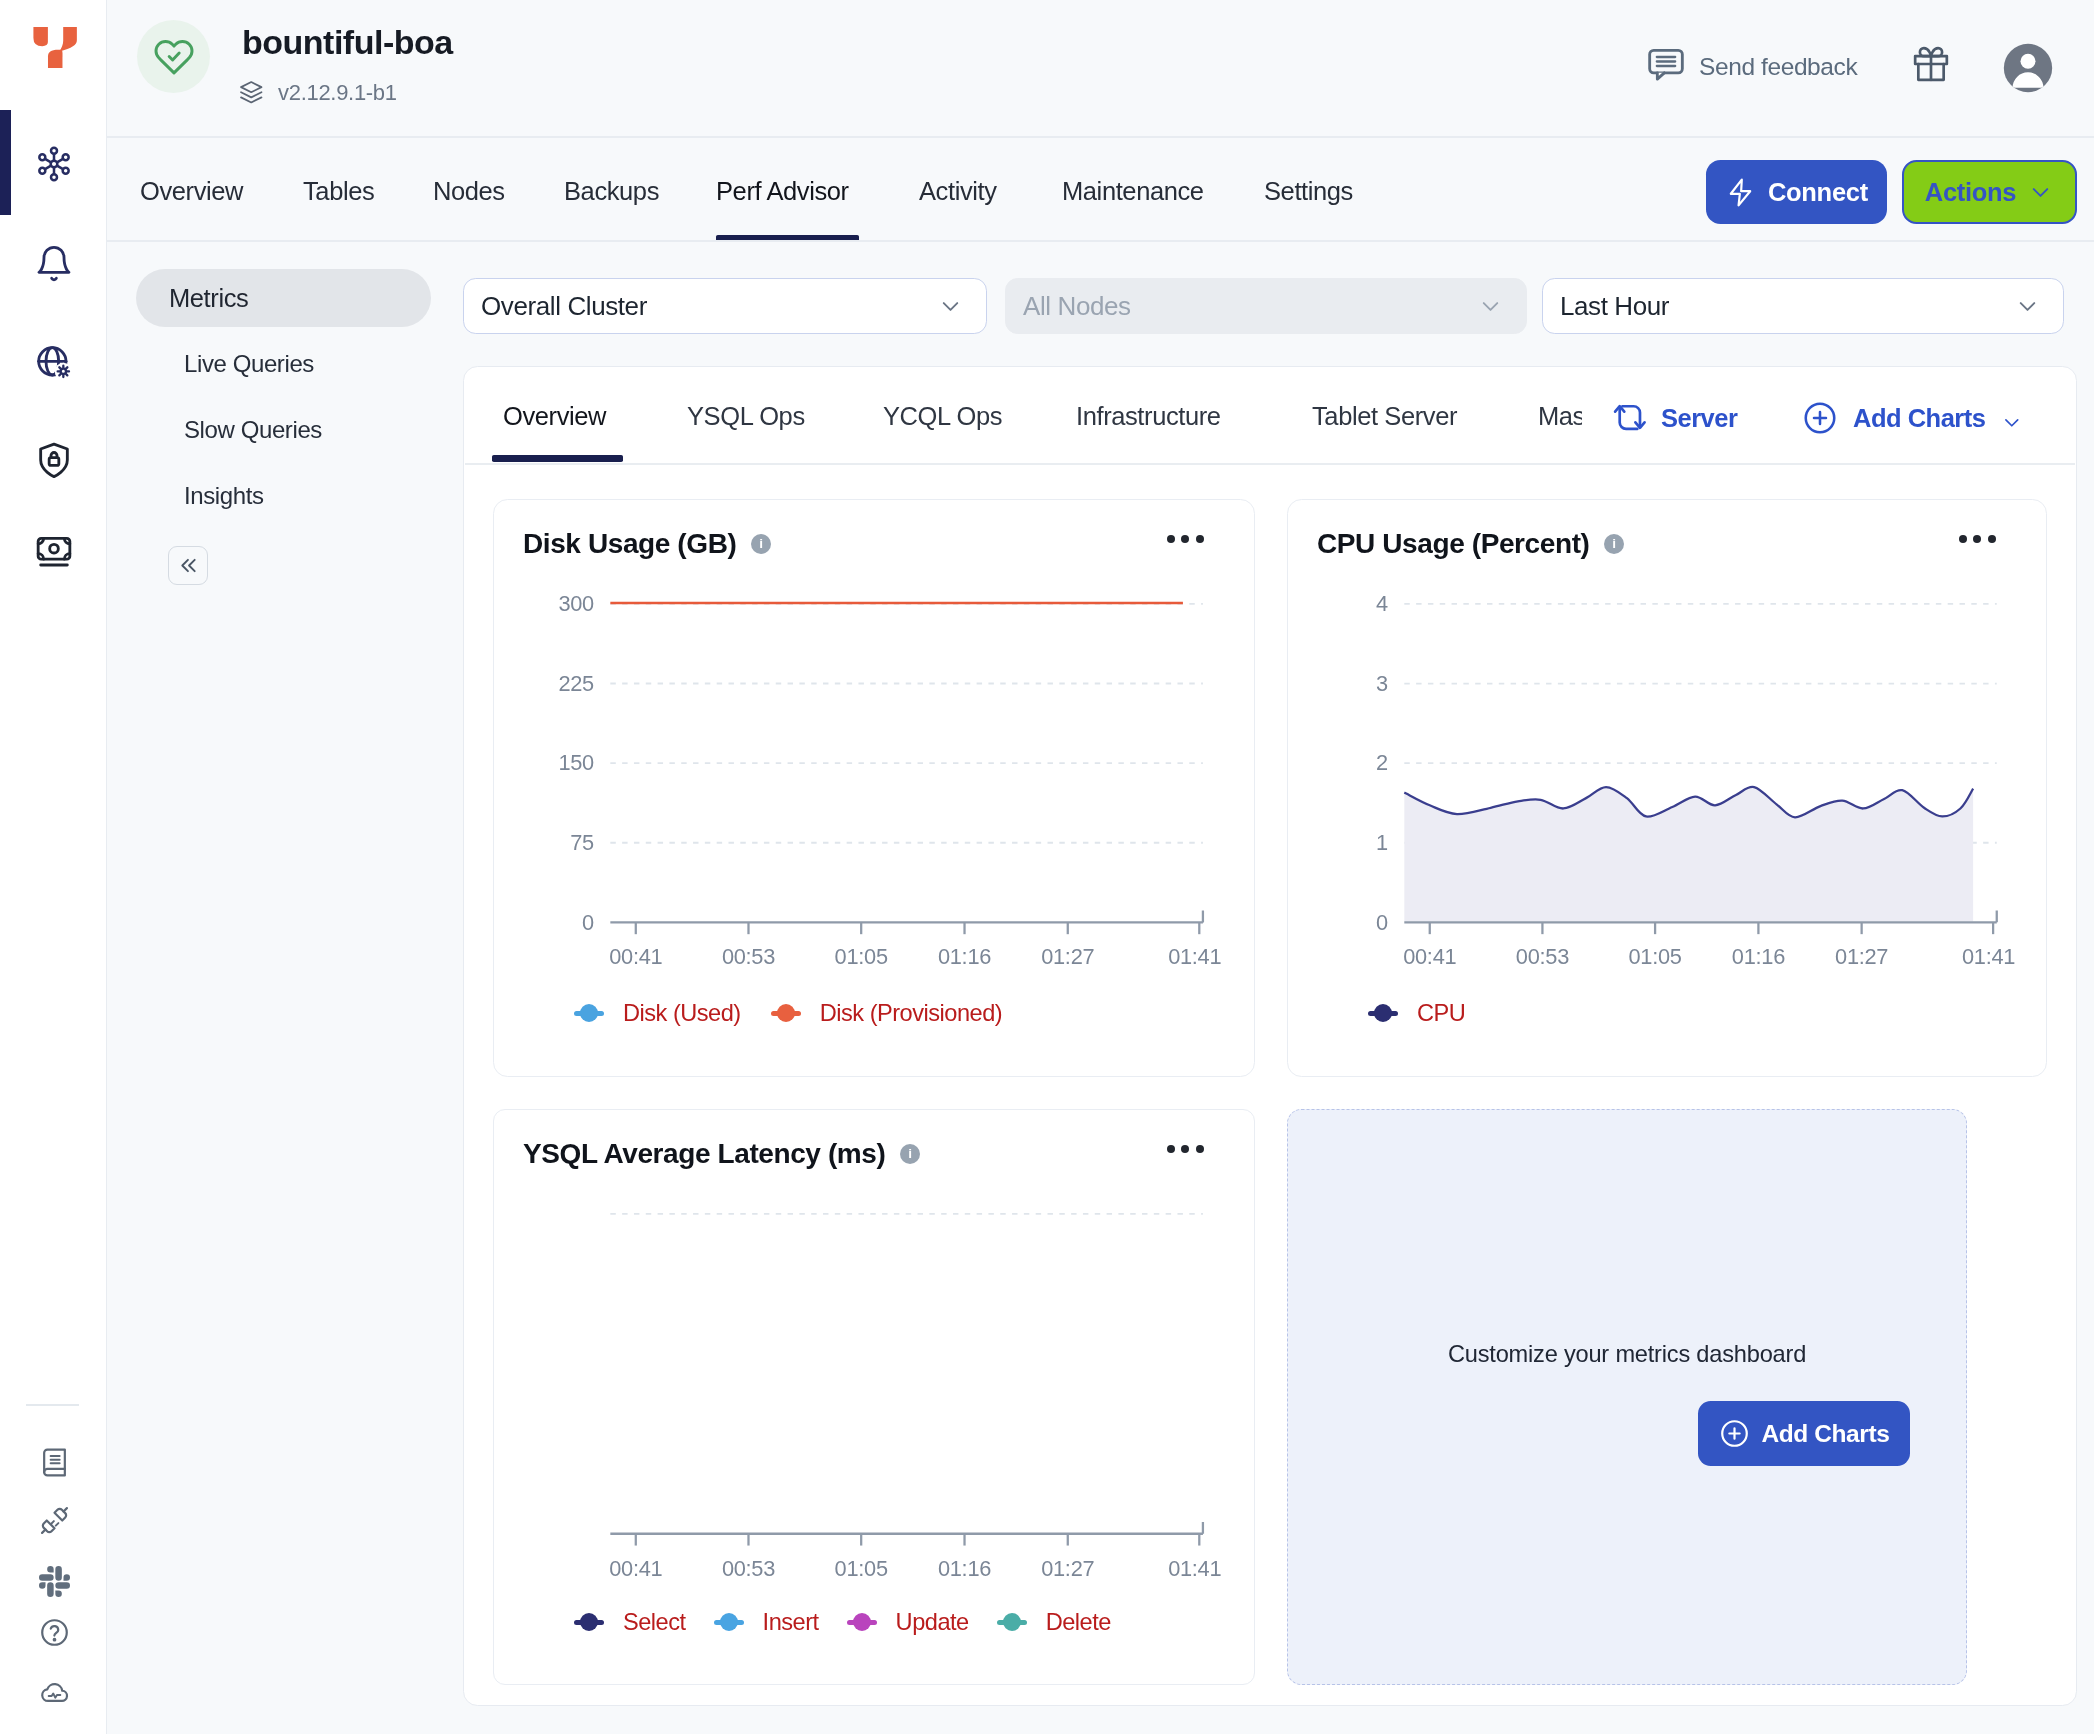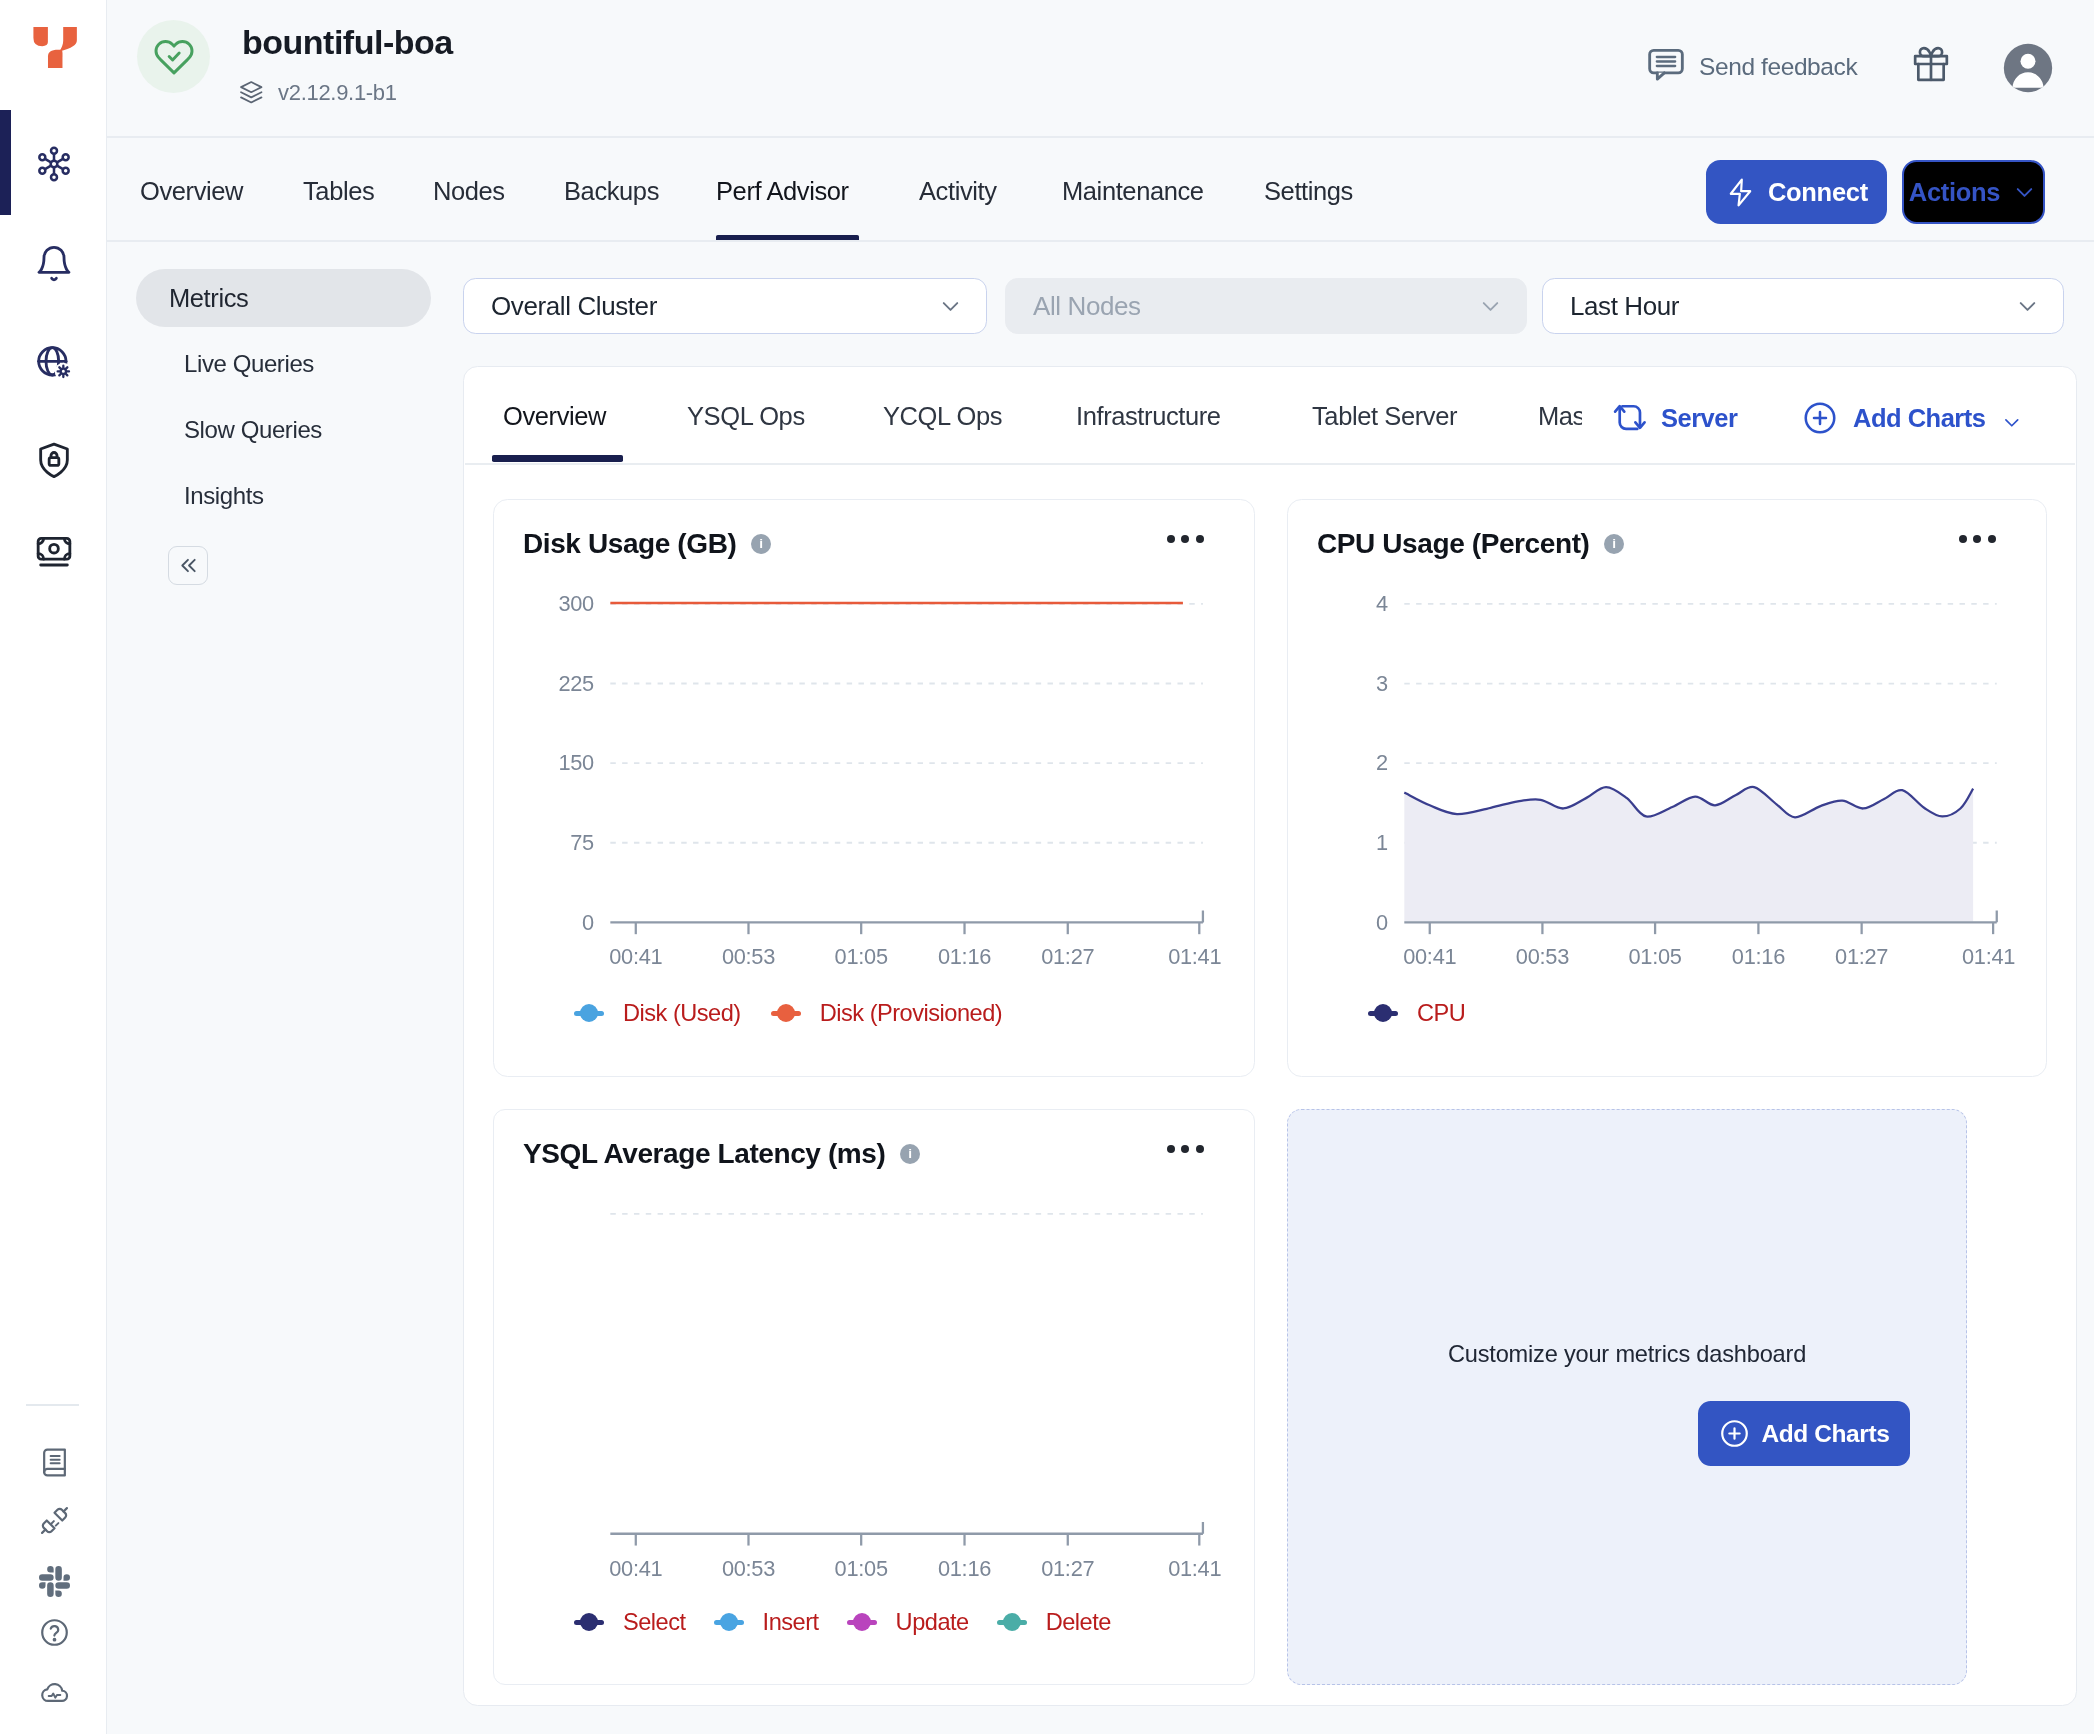--- a/index.html
+++ b/index.html
@@ -15,27 +15,27 @@
 .hdiv{position:absolute;left:107px;right:0;height:1.8px;background:#e8ecf1;}
 #heart{position:absolute;left:137px;top:20px;width:73px;height:73px;border-radius:50%;background:#e9f3ec;display:flex;align-items:center;justify-content:center;}
 #cname{position:absolute;left:242px;top:24.5px;font-size:34px;font-weight:700;color:#161b24;letter-spacing:-0.5px;line-height:35px;}
 #vers{position:absolute;left:278px;top:80px;font-size:22px;color:#6b7686;line-height:25.5px;letter-spacing:-0.3px;}
 #sendfb{position:absolute;left:1699px;top:52px;font-size:24.5px;color:#5b6b7d;line-height:29px;letter-spacing:-0.4px;}
 
 .ntab{position:absolute;top:178px;font-size:25.5px;line-height:27px;color:#272d38;letter-spacing:-0.4px;}
 #nunder{position:absolute;left:716px;top:235px;width:143px;height:7.3px;background:#191f4e;border-radius:1.8px;}
 .btn{position:absolute;top:160px;height:64px;border-radius:14.5px;display:flex;align-items:center;justify-content:center;font-size:25.5px;font-weight:700;letter-spacing:-0.3px;}
 #connect{left:1706px;width:181px;background:#3355c3;color:#fff;gap:11.8px;}
-#actions{left:1902px;width:143px;background:#000000;border:2.7px solid #3554c5;color:#3554c5;gap:11px;}
+#actions{left:1902px;width:175px;background:#84cc16;border:2.7px solid #3554c5;color:#3554c5;gap:11px;}
 
 #mpill{position:absolute;left:136px;top:269px;width:295px;height:58px;border-radius:29px;background:#e2e5e9;display:flex;align-items:center;padding-left:33px;font-size:25.5px;font-weight:500;color:#1f2530;letter-spacing:-0.4px;}
 .snav{position:absolute;left:184px;font-size:24px;color:#272e3a;line-height:27px;letter-spacing:-0.4px;}
 #collapse{position:absolute;left:168px;top:546px;width:40px;height:39px;border:1.8px solid #d5dbe2;border-radius:9px;display:flex;align-items:center;justify-content:center;color:#4a5665;}
 
-.sel{position:absolute;top:278px;height:56px;border-radius:12.7px;background:#fff;border:1.8px solid #c9d3ee;display:flex;align-items:center;padding:0 22px 0 27px;font-size:26px;color:#1d2530;letter-spacing:-0.4px;}
+.sel{position:absolute;top:278px;height:56px;border-radius:12.7px;background:#fff;border:1.8px solid #c9d3ee;display:flex;align-items:center;padding:0 22px 0 17px;font-size:26px;color:#1d2530;letter-spacing:-0.4px;}
 .sel .sp{flex:1;}
 .sel svg{color:#6a7585;}
 #sel2{background:#e9ecf0;border-color:#e9ecf0;color:#9aa4b1;}
 #sel2 svg{color:#9aa4b1;}
 
 #panel{position:absolute;left:463px;top:366px;width:1614px;height:1340px;background:#fff;border:1.8px solid #e7ebf1;border-radius:14.5px;}
 .ptab{position:absolute;top:403px;font-size:25.5px;line-height:27px;color:#2f3642;letter-spacing:-0.4px;}
 .ptab.act{color:#12151c;font-weight:500;}
 #punder{position:absolute;left:492px;top:455px;width:131px;height:7.3px;background:#191f4e;border-radius:1.8px;}
 #pdiv{position:absolute;left:465px;top:463px;width:1610px;height:1.8px;background:#e9edf1;}

